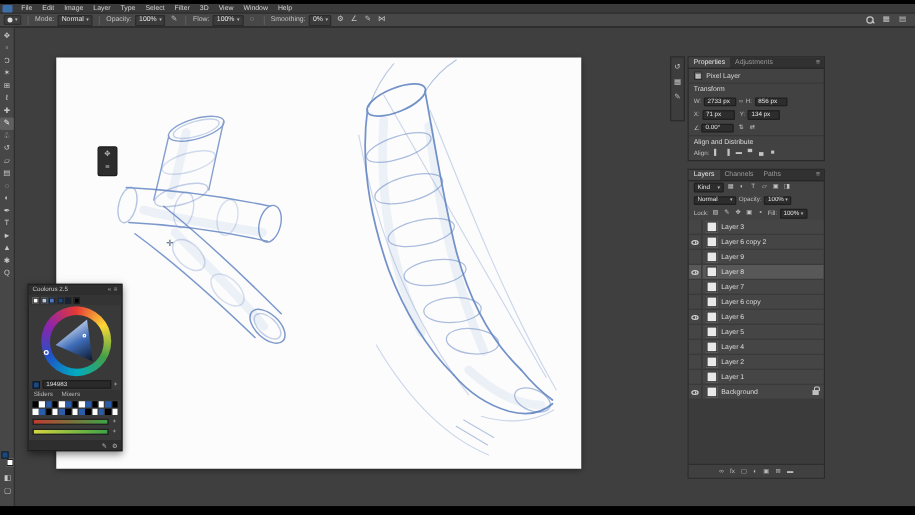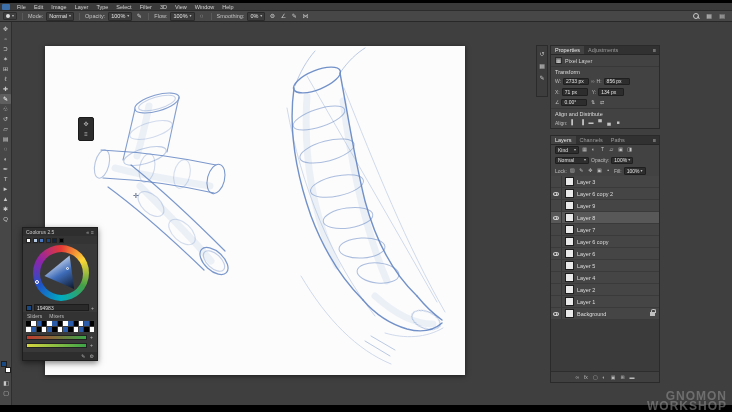--- a/index.html
+++ b/index.html
@@ -559,18 +559,14 @@
           <span class="mix-add">+</span>
         </div>
       </div>
     <div class="cool-foot">
       <span>✎</span>
       <span>⚙</span>
     </div>
   </div>
 
   <div class="blackbar-bottom"></div>
-  <div class="watermark">
-    <div>GNOMON</div>
-    <div>WORKSHOP</div>
-  </div>
 
 </div>
 
 </body></html>

